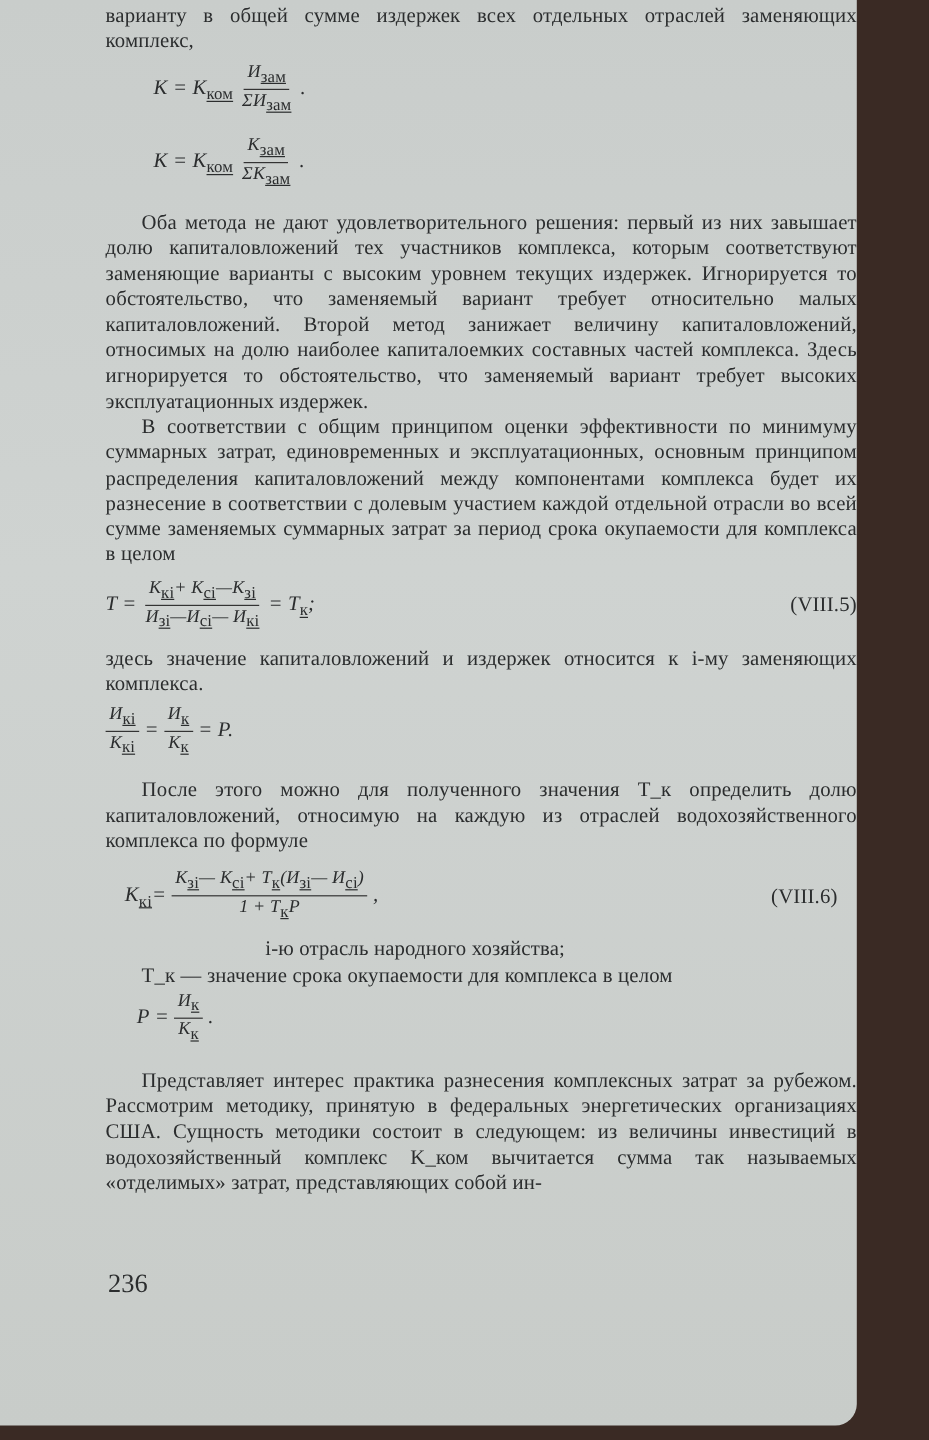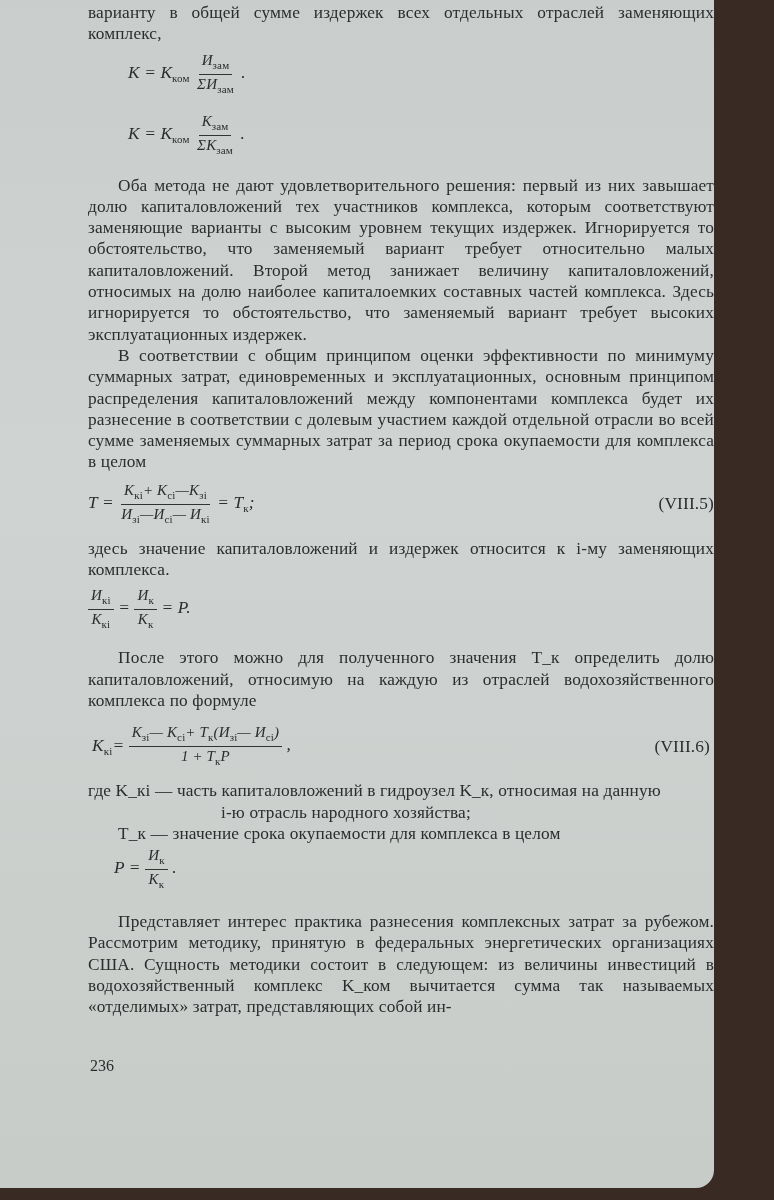--- a/index.html
+++ b/index.html
@@ -5,23 +5,23 @@
   html,body{margin:0;padding:0;}
   body{width:774px;height:1200px;overflow:hidden;background:#3a2a24;font-family:"Liberation Serif","DejaVu Serif",serif;color:#2b2d2e;}
   .page{position:absolute;left:0;top:0;width:714px;height:1188px;background:linear-gradient(180deg,#c9cdcb 0%,#cfd3d1 40%,#c8ccc9 100%);border-bottom-right-radius:18px;}
   .col{position:absolute;left:88px;width:626px;font-size:17.3px;line-height:21.3px;text-align:justify;letter-spacing:0.15px;}
   p{margin:0;}
   .ind{text-indent:30px;}
   .eq{position:relative;height:auto;font-style:italic;}
   .frac{display:inline-flex;flex-direction:column;align-items:center;vertical-align:middle;font-size:15px;line-height:18px;}
   .frac .num{border-bottom:1px solid #333;padding:0 3px;}
   .frac .den{padding:0 3px;}
-  sub{font-size:11px;font-style:normal;}
+  sub{font-size:14px;font-style:normal;text-decoration:underline;}
   .eqnum{position:absolute;right:0;top:50%;transform:translateY(-50%);font-style:normal;}
-  .pagenum{position:absolute;left:90px;top:1057px;font-size:16px;}
+  .pagenum{position:absolute;left:90px;top:1057px;font-size:22px;}
   .hang{padding-left:133px;text-indent:0;}
 </style>
 </head>
 <body>
 
 <div class="page">
 
   <div class="col" style="top:2px;">
     <p>варианту в общей сумме издержек всех отдельных отраслей заменяющих комплекс,</p>
 
@@ -65,30 +65,29 @@
       =
       <span class="frac">
           <span class="num">И<sub>к</sub></span>
           <span class="den">K<sub>к</sub></span>
         </span>
       = P.
     </div>
 
     <p class="ind">После этого можно для полученного значения T_к определить долю капиталовложений, относимую на каждую из отраслей водохозяйственного комплекса по формуле</p>
 
-    <div class="eq" style="margin:12px 4px 10px;">
+    <div class="eq" style="margin:12px 16px 10px;">
       <span>K<sub>кi</sub>=</span>
       <span class="frac">
           <span class="num">K<sub>зi</sub>— K<sub>ci</sub>+ T<sub>к</sub>(И<sub>зi</sub>— И<sub>ci</sub>)</span>
           <span class="den">1 + T<sub>к</sub>P</span>
         </span> ,
       <span class="eqnum">(VIII.6)</span>
     </div>
 
-    <p>где K_кi — часть капиталовложений в гидроузел K_к, относимая на данную</p>
     <p class="hang" style="padding-left:133px;">i-ю отрасль народного хозяйства;</p>
     <p style="padding-left:30px;">T_к — значение срока окупаемости для комплекса в целом</p>
 
     <div class="eq" style="text-align:left;padding-left:26px;margin:2px 0 18px;">
       <span>P =</span>
       <span class="frac">
           <span class="num">И<sub>к</sub></span>
           <span class="den">K<sub>к</sub></span>
         </span> .
     </div>

